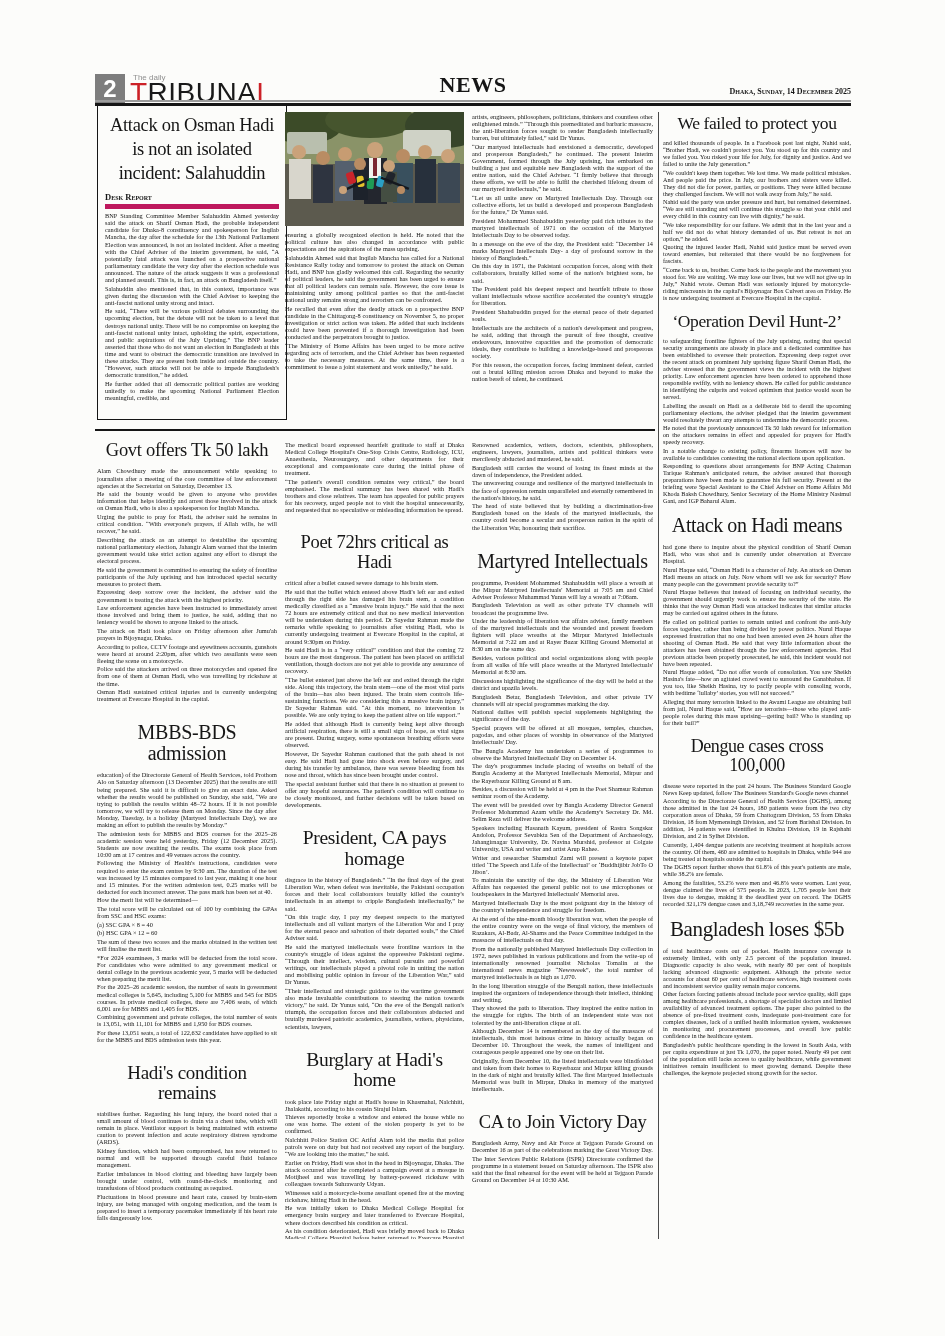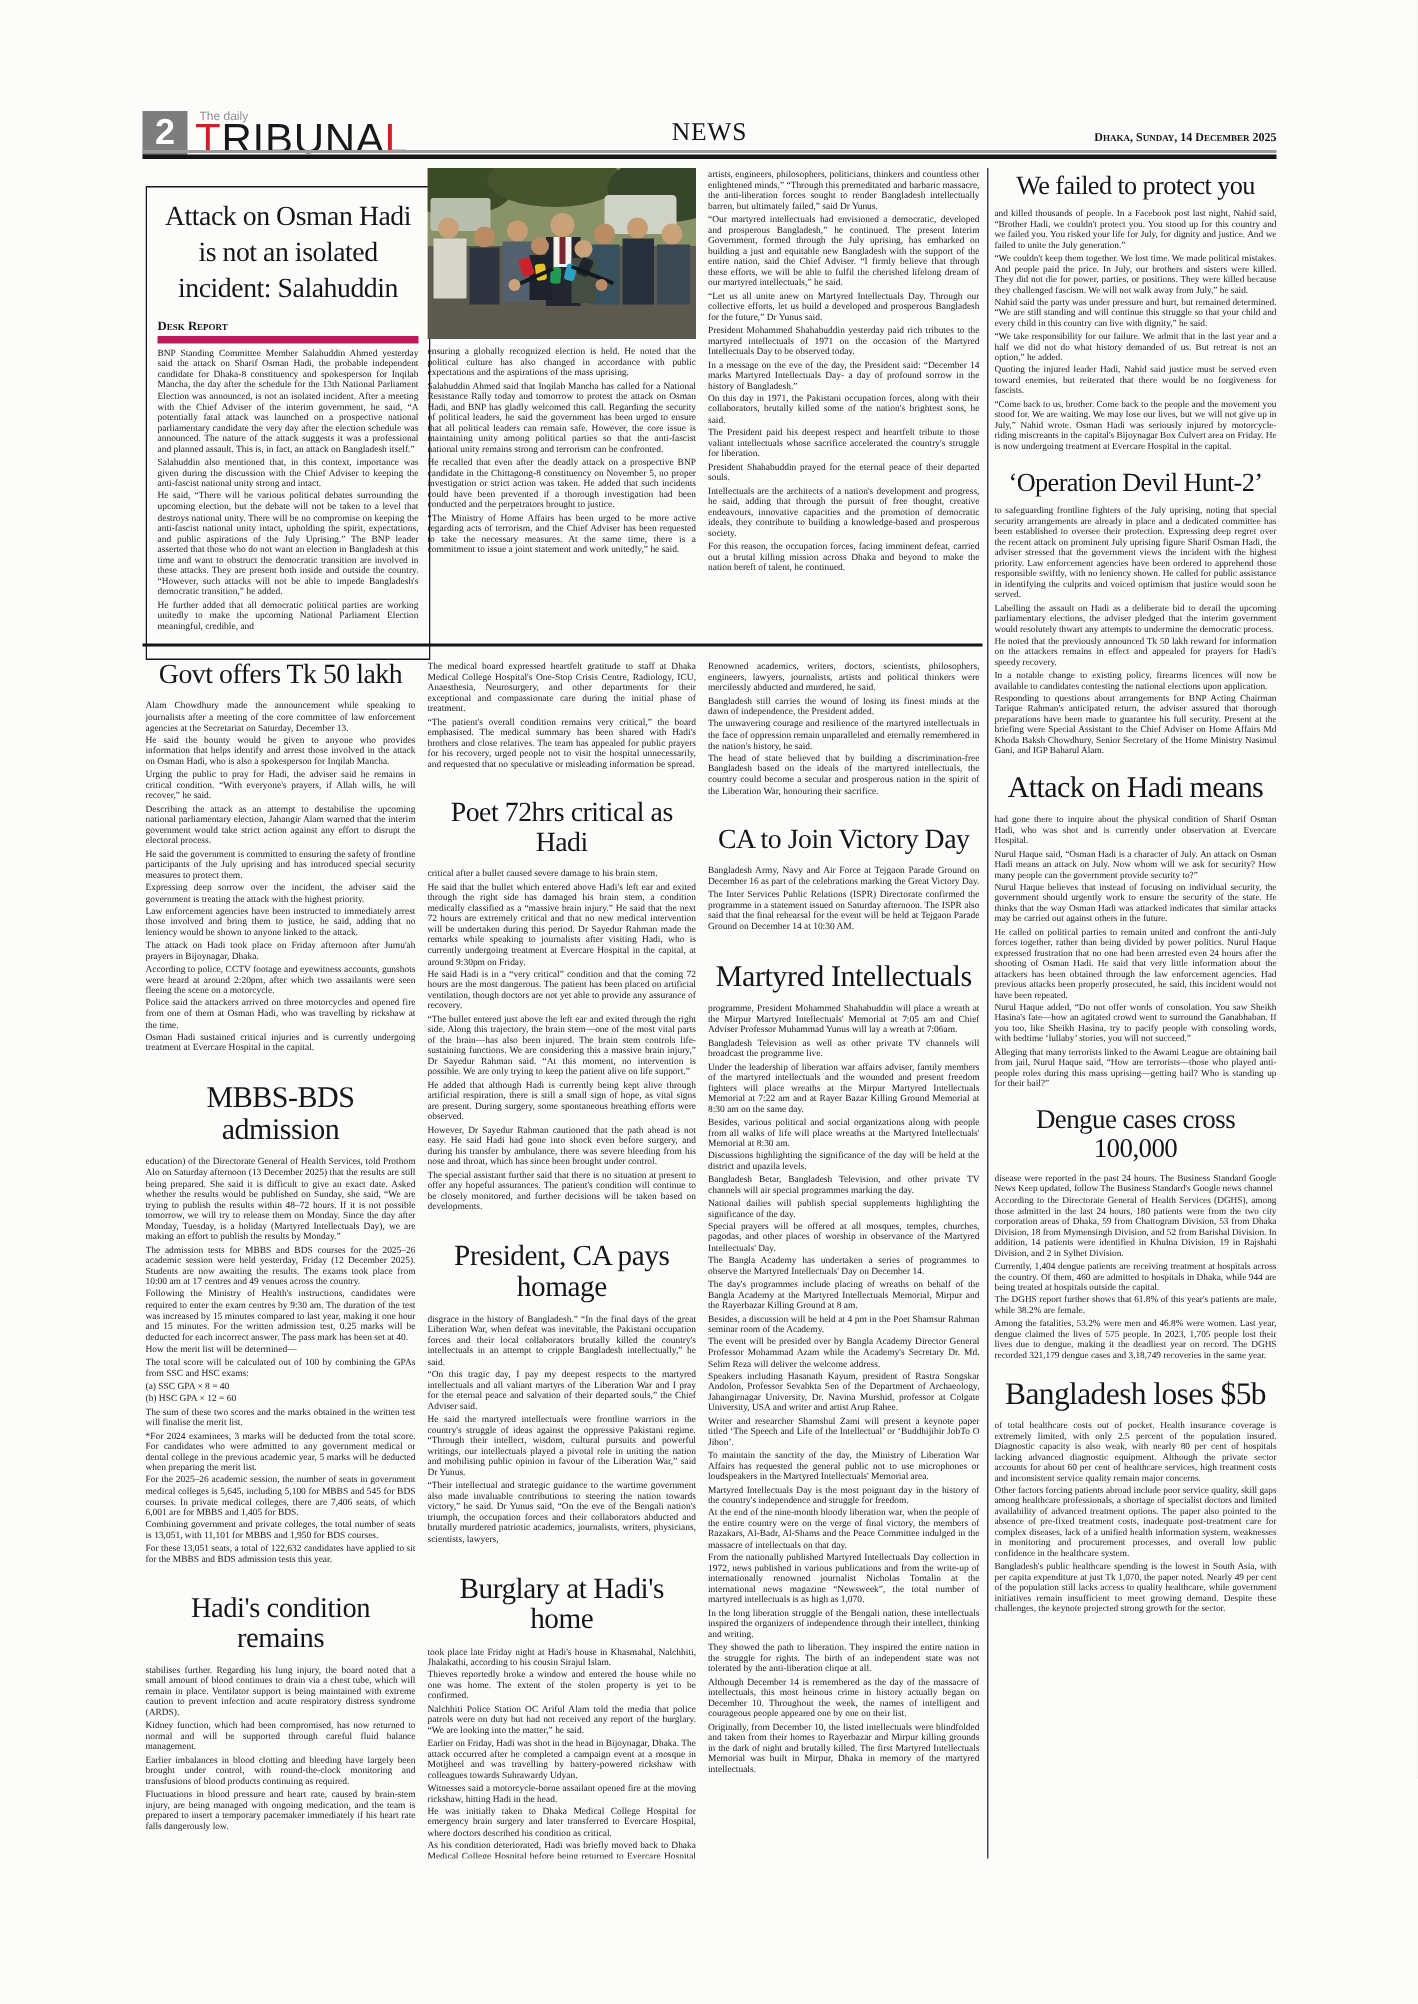--- a/index.html
+++ b/index.html
@@ -11,28 +11,28 @@
   .masthead { position:absolute; left:95px; top:54px; width:756px; height:44px; }
   .brand { position:absolute; left:0; bottom:-6px; display:flex; align-items:flex-end; gap:5px; }
   .page-badge { width:30px; height:30px; background:#7d7d7d; color:#fff;
                 font-family:"Liberation Sans", sans-serif; font-weight:bold; font-size:24px;
                 display:flex; align-items:center; justify-content:center; }
   .tagline { font-family:"Liberation Sans", sans-serif; color:#8f8f8f; font-size:8px; margin-left:3px; }
   .title { font-family:"Liberation Sans", sans-serif; font-weight:normal; font-size:28px;
            letter-spacing:.5px; line-height:.8; color:#191919; }
   .title .red { color:#cc2127; }
   .section-label { position:absolute; left:50%; transform:translateX(-50%); bottom:0;
-                   font-size:17px; font-weight:normal; letter-spacing:.5px; }
+                   font-size:22px; font-weight:bold; letter-spacing:.5px; }
   .dateline { position:absolute; right:0; bottom:2px; font-size:8px; font-weight:bold; font-variant:small-caps; }
   .double-rule { position:absolute; left:95px; top:100px; width:756px; height:6px;
                  border-top:2px solid #9c9c9c; border-bottom:3px solid #161616; }
 
   
   .col { position:absolute; overflow:hidden; }
-  #col1top { left:97px;  top:124px; width:190px; height:316px; }
+  #col1top { left:97px;  top:104px; width:190px; height:316px; }
   #col2top { left:285px; top:112px; width:179px; height:316px; }
   #col3top { left:472px; top:113px; width:181px; height:315px; }
   #col4    { left:663px; top:112px; width:188px; height:1128px; }
   #col1bot { left:97px;  top:437px; width:180px; height:802px; }
   #col2bot { left:285px; top:437px; width:179px; height:802px; }
   #col3bot { left:472px; top:437px; width:181px; height:802px; }
   .vrule { position:absolute; left:658px; top:112px; width:1px; height:1127px; background:#4a4a4a; }
   .section-rule { position:absolute; left:95px; top:429px; width:560px; height:2px; background:#161616; }
 
   .boxed { border:1.6px solid #161616; height:100%; padding:6px 7px 4px; }
@@ -285,27 +285,20 @@
     </section>
   </div>
 
   <div class="col" id="col3bot">
     <section>
       <div class="body" style="margin-top:4px">
           <p>Renowned academics, writers, doctors, scientists, philosophers, engineers, lawyers, journalists, artists and political thinkers were mercilessly abducted and murdered, he said.</p>
           <p>Bangladesh still carries the wound of losing its finest minds at the dawn of independence, the President added.</p>
           <p>The unwavering courage and resilience of the martyred intellectuals in the face of oppression remain unparalleled and eternally remembered in the nation's history, he said.</p>
           <p>The head of state believed that by building a discrimination-free Bangladesh based on the ideals of the martyred intellectuals, the country could become a secular and prosperous nation in the spirit of the Liberation War, honouring their sacrifice.</p>
-        </div>
-    </section>
-    <section>
-      <h2 class="hl">CA to Join Victory Day</h2>
-      <div class="body">
-          <p>Bangladesh Army, Navy and Air Force at Tejgaon Parade Ground on December 16 as part of the celebrations marking the Great Victory Day.</p>
-          <p>The Inter Services Public Relations (ISPR) Directorate confirmed the programme in a statement issued on Saturday afternoon. The ISPR also said that the final rehearsal for the event will be held at Tejgaon Parade Ground on December 14 at 10:30 AM.</p>
         </div>
     </section>
     <section>
       <h2 class="hl" style="font-size:20px">Martyred Intellectuals</h2>
       <div class="body">
           <p>programme, President Mohammed Shahabuddin will place a wreath at the Mirpur Martyred Intellectuals' Memorial at 7:05 am and Chief Adviser Professor Muhammad Yunus will lay a wreath at 7:06am.</p>
           <p>Bangladesh Television as well as other private TV channels will broadcast the programme live.</p>
           <p>Under the leadership of liberation war affairs adviser, family members of the martyred intellectuals and the wounded and present freedom fighters will place wreaths at the Mirpur Martyred Intellectuals Memorial at 7:22 am and at Rayer Bazar Killing Ground Memorial at 8:30 am on the same day.</p>
           <p>Besides, various political and social organizations along with people from all walks of life will place wreaths at the Martyred Intellectuals' Memorial at 8:30 am.</p>
           <p>Discussions highlighting the significance of the day will be held at the district and upazila levels.</p>
@@ -321,15 +314,22 @@
           <p>To maintain the sanctity of the day, the Ministry of Liberation War Affairs has requested the general public not to use microphones or loudspeakers in the Martyred Intellectuals' Memorial area.</p>
           <p>Martyred Intellectuals Day is the most poignant day in the history of the country's independence and struggle for freedom.</p>
           <p>At the end of the nine-month bloody liberation war, when the people of the entire country were on the verge of final victory, the members of Razakars, Al-Badr, Al-Shams and the Peace Committee indulged in the massacre of intellectuals on that day.</p>
           <p>From the nationally published Martyred Intellectuals Day collection in 1972, news published in various publications and from the write-up of internationally renowned journalist Nicholas Tomalin at the international news magazine “Newsweek”, the total number of martyred intellectuals is as high as 1,070.</p>
           <p>In the long liberation struggle of the Bengali nation, these intellectuals inspired the organizers of independence through their intellect, thinking and writing.</p>
           <p>They showed the path to liberation. They inspired the entire nation in the struggle for rights.  The birth of an independent state was not tolerated by the anti-liberation clique at all.</p>
           <p>Although December 14 is remembered as the day of the massacre of intellectuals, this most heinous crime in history actually began on December 10.  Throughout the week, the names of intelligent and courageous people appeared one by one on their list.</p>
           <p>Originally, from December 10, the listed intellectuals were blindfolded and taken from their homes to Rayerbazar and Mirpur killing grounds in the dark of night and brutally killed. The first Martyred Intellectuals Memorial was built in Mirpur, Dhaka in memory of the martyred intellectuals.</p>
         </div>
     </section>
+    <section>
+      <h2 class="hl">CA to Join Victory Day</h2>
+      <div class="body">
+          <p>Bangladesh Army, Navy and Air Force at Tejgaon Parade Ground on December 16 as part of the celebrations marking the Great Victory Day.</p>
+          <p>The Inter Services Public Relations (ISPR) Directorate confirmed the programme in a statement issued on Saturday afternoon. The ISPR also said that the final rehearsal for the event will be held at Tejgaon Parade Ground on December 14 at 10:30 AM.</p>
+        </div>
+    </section>
   </div>
 
 </div>
 
 </body></html>

